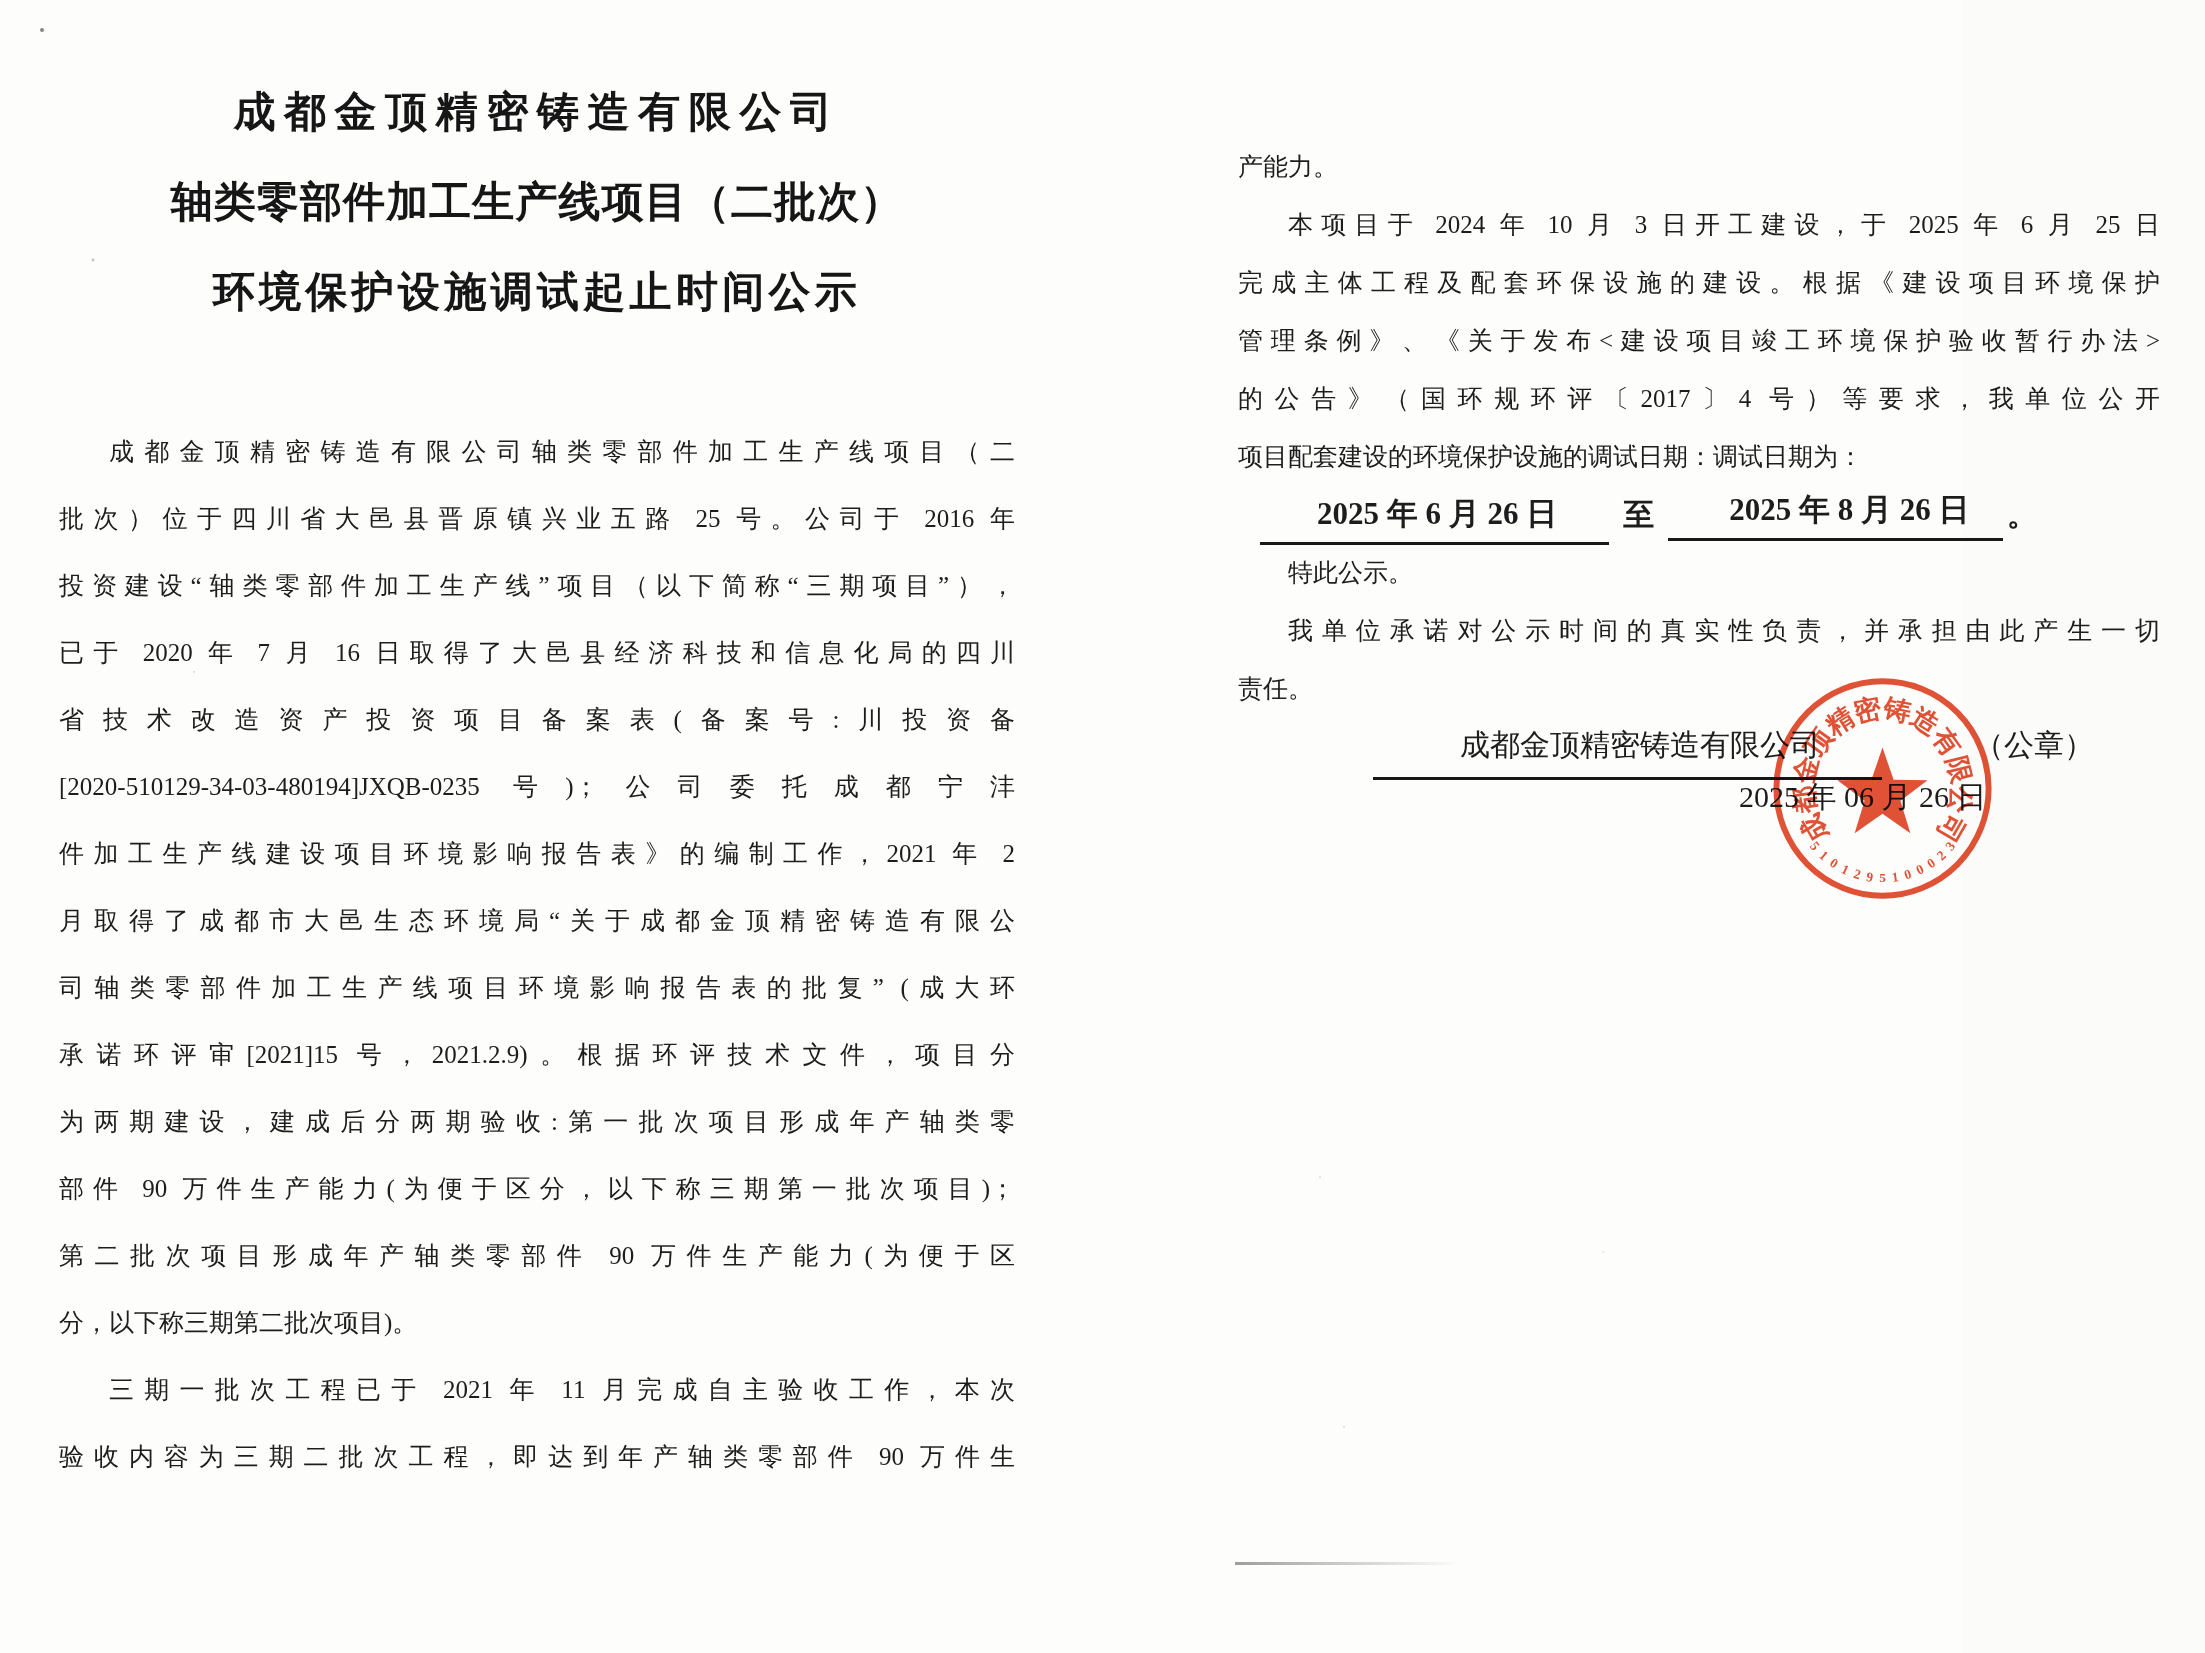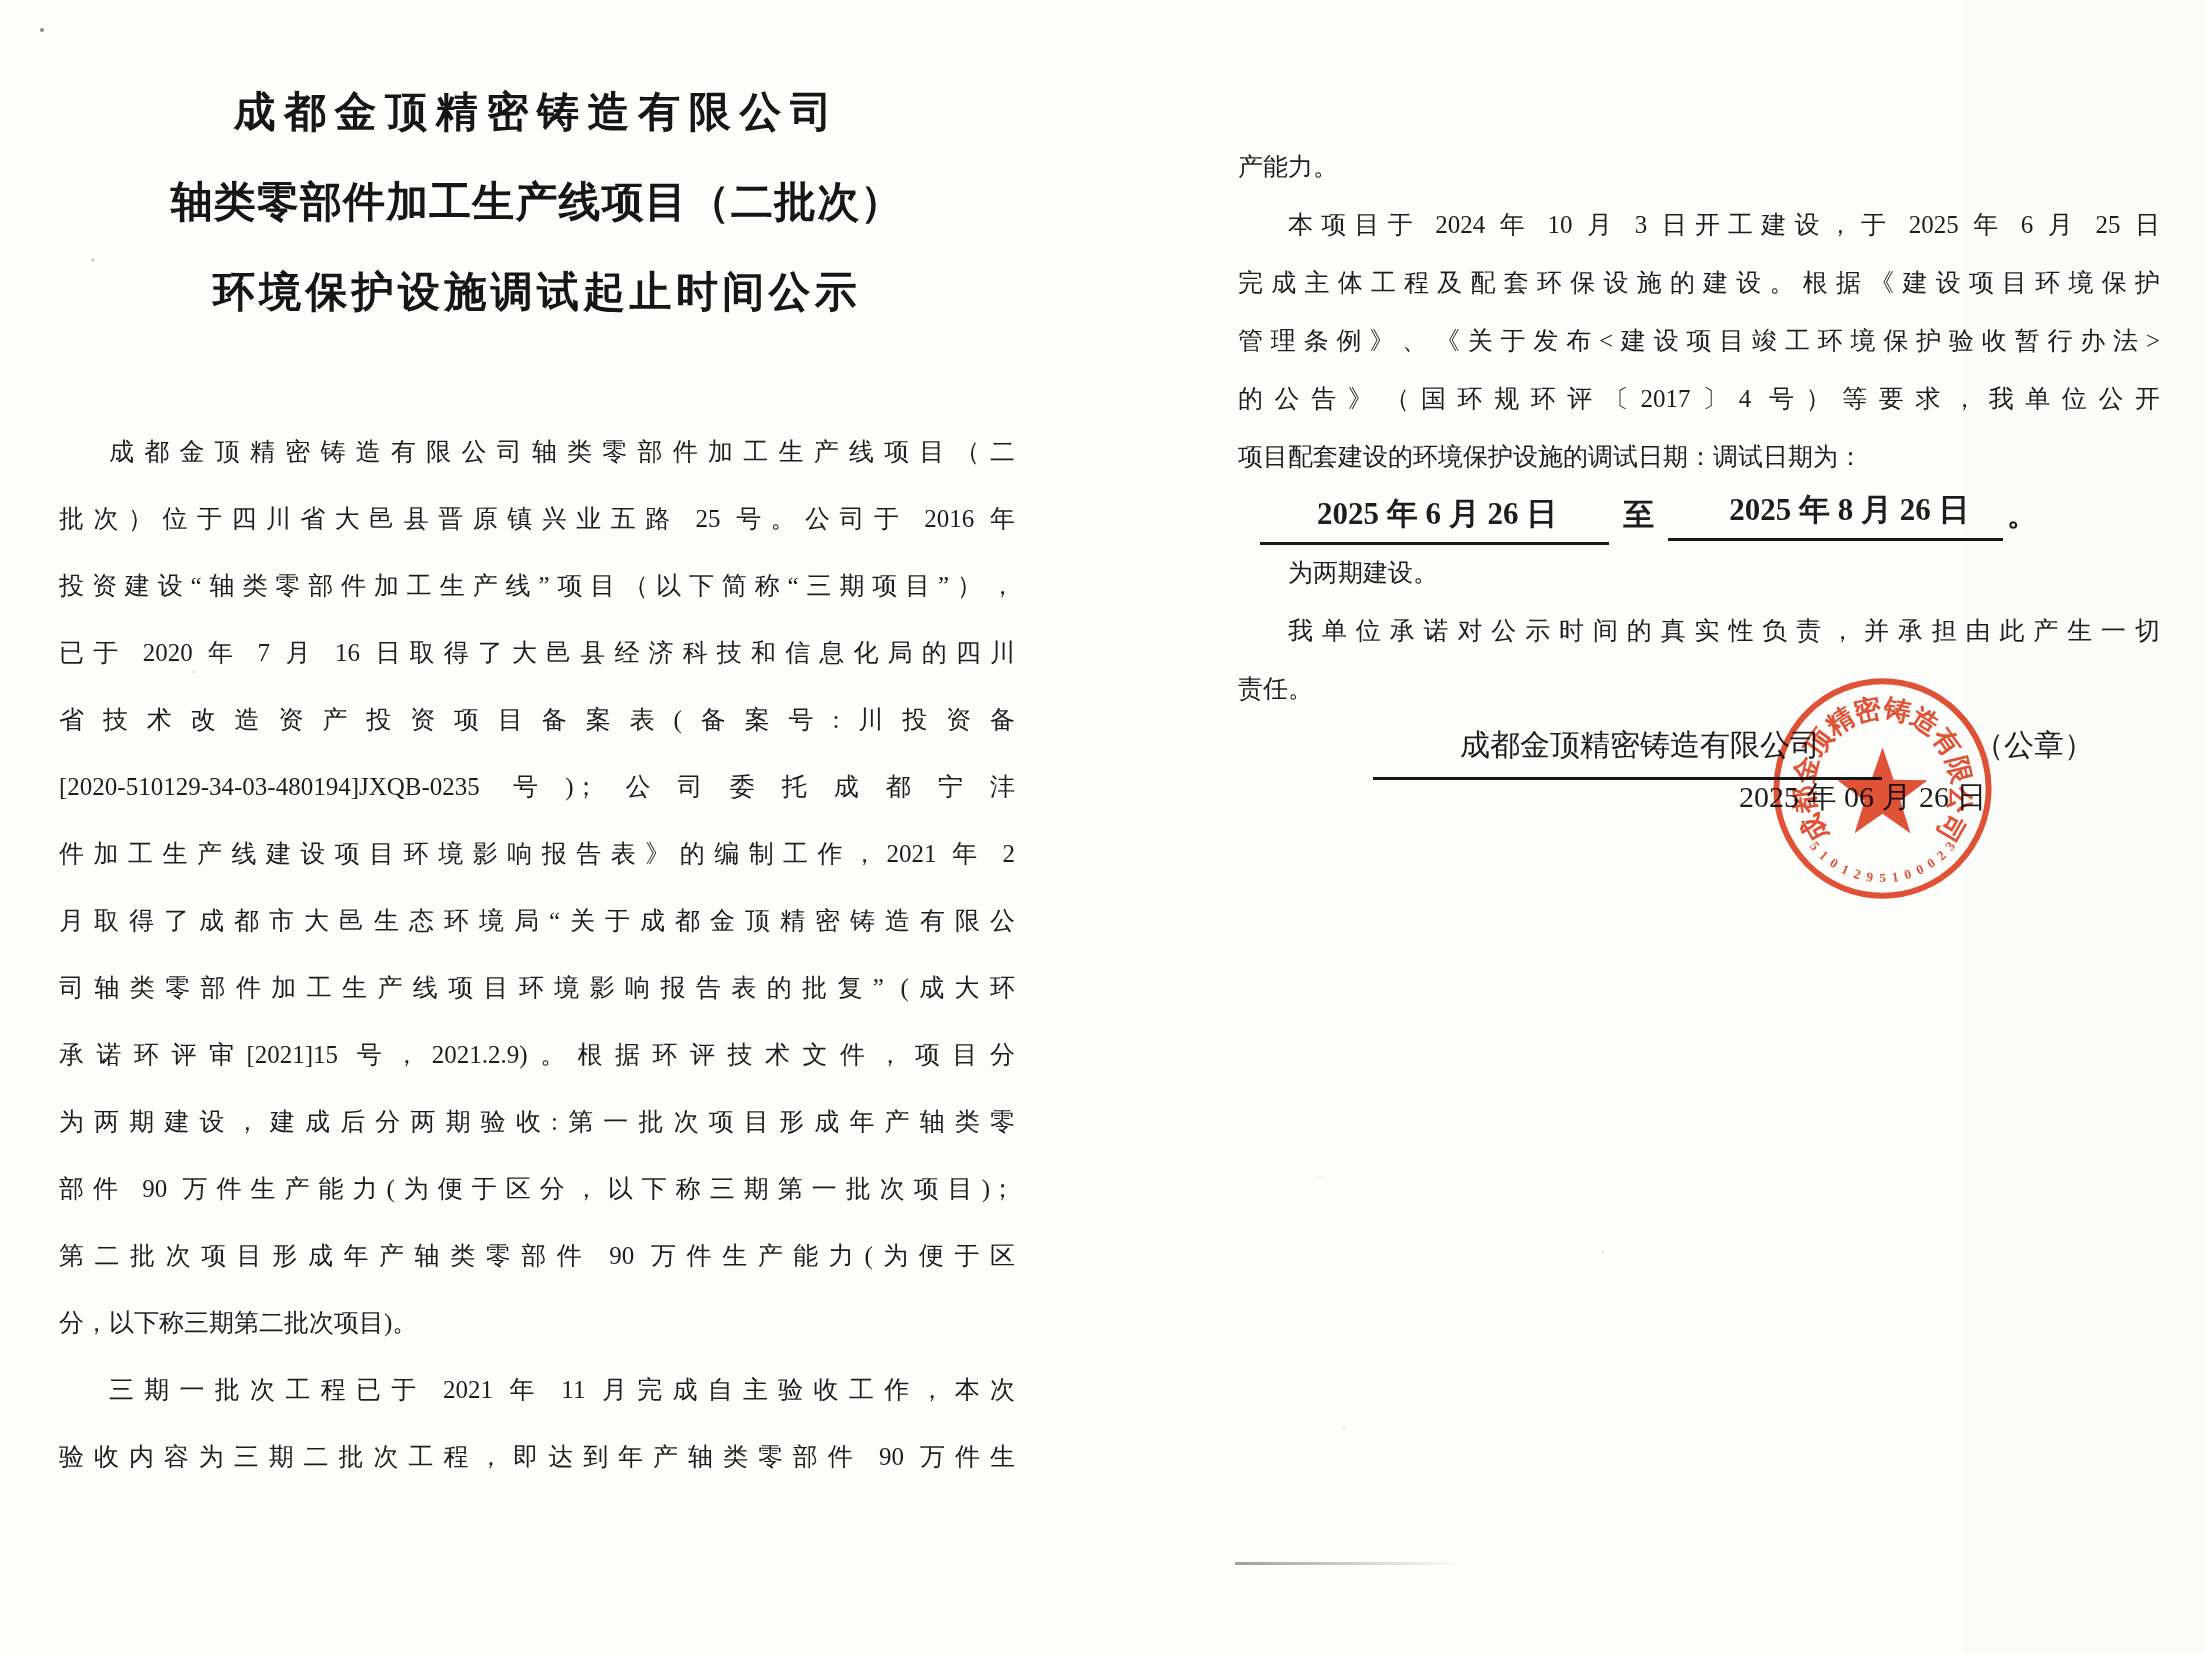--- a/index.html
+++ b/index.html
@@ -121,21 +121,21 @@
       </div>
 
     <div class="dates-row">
       <span class="u-date first"><span>2025 年 6 月 26 日</span></span>
         <span class="zhi">至</span>
         <span class="u-date second"><span>2025 年 8 月 26 日</span></span>
         <span class="period">。</span>
     </div>
 
     <div class="body-text">
-        <div class="line indent end">为两期建设。</div>
+        <div class="line indent end">特此公示。</div>
         <div class="line indent">我单位承诺对公示时间的真实性负责，并承担由此产生一切</div>
         <div class="line end">责任。</div>
       </div>
 
     <div class="sig-row">
       <span class="sig-company">成都金顶精密铸造有限公司</span><span class="sig-note">（公章）</span>
     </div>
     <div class="sig-date">2025 年 06 月 26 日</div>
 
     <svg class="seal" viewBox="0 0 440 440" style="--sealc: #df4526;">

